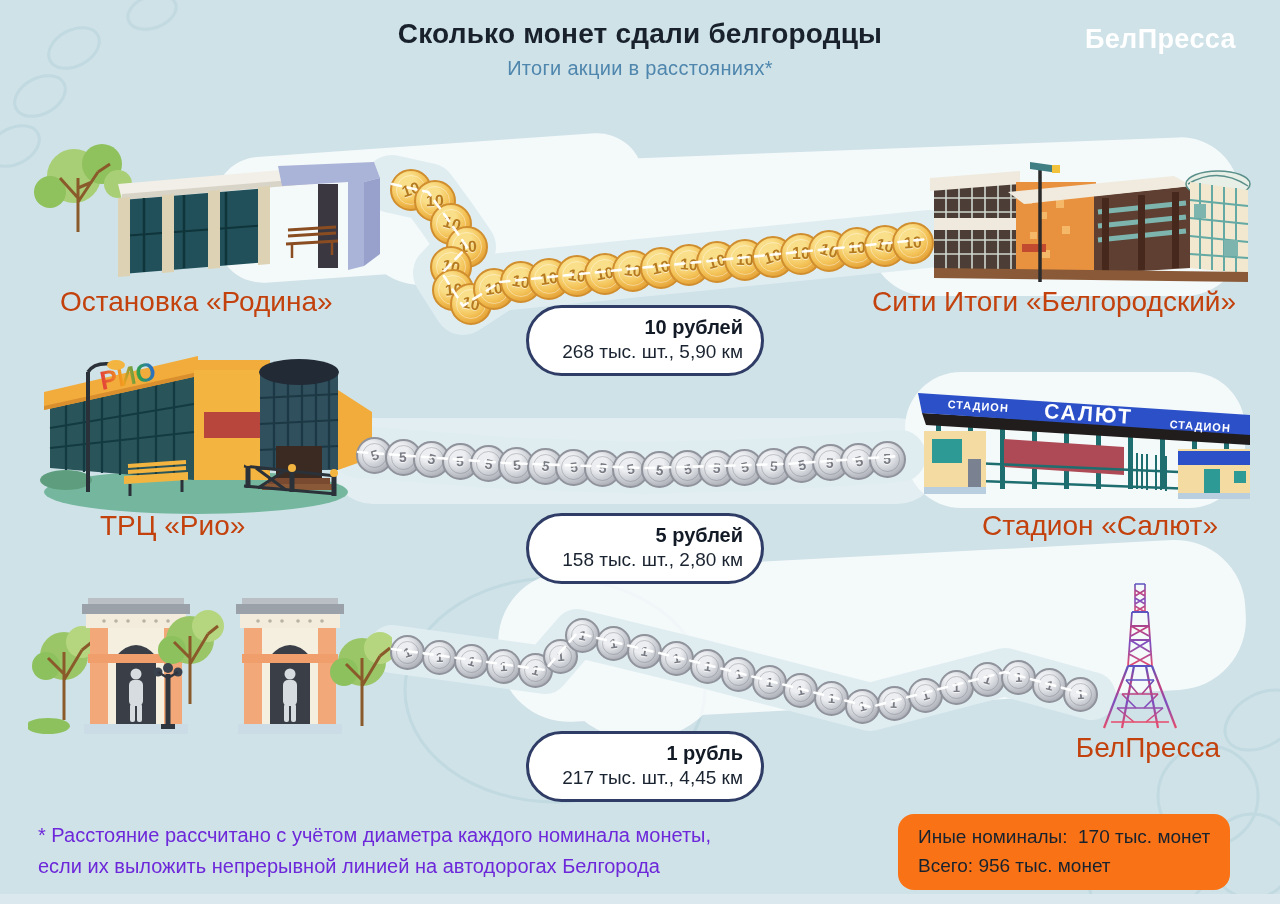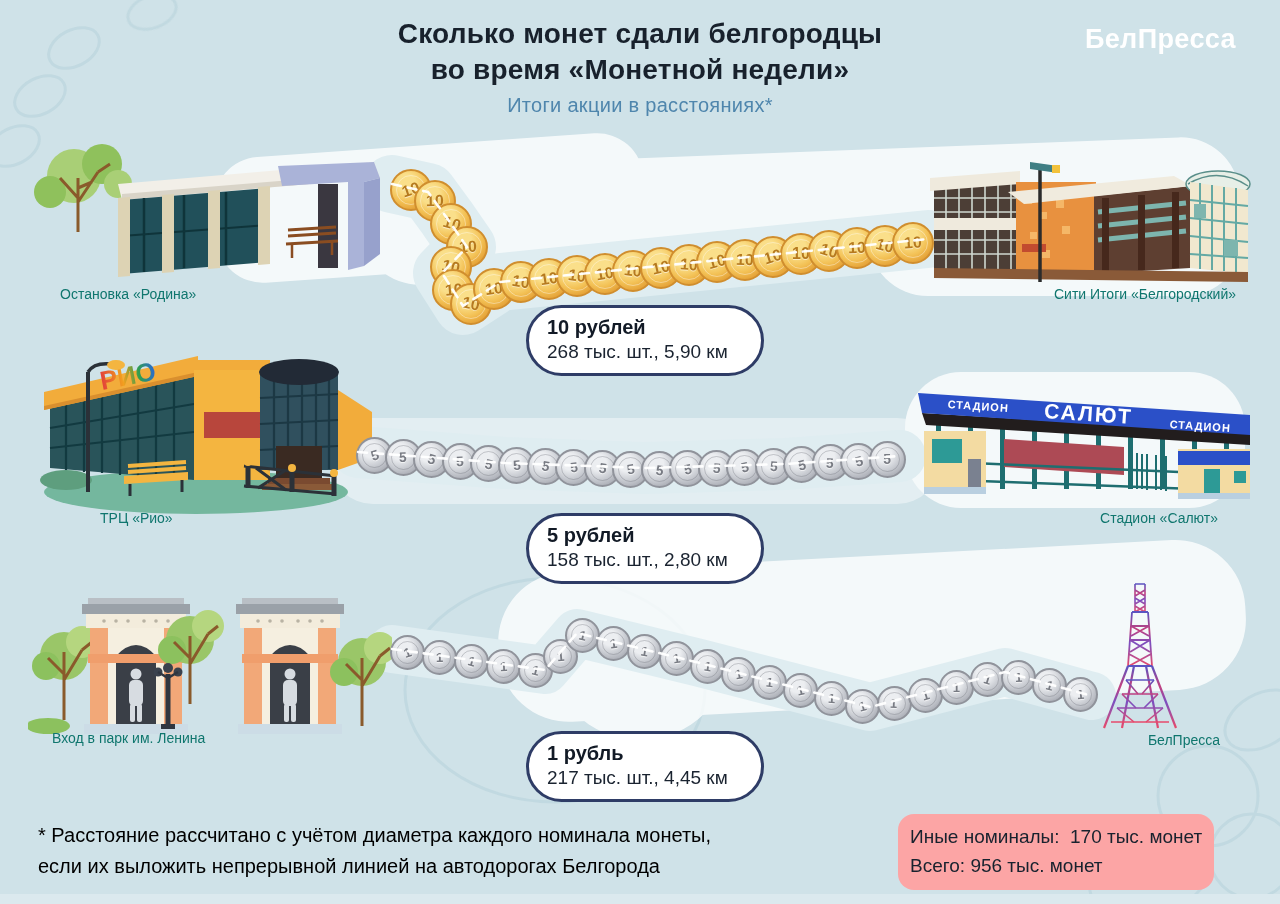--- a/index.html
+++ b/index.html
@@ -4,29 +4,29 @@
 <style>
   html,body{margin:0;padding:0;background:#b9cdd4;font-family:"Liberation Sans","DejaVu Sans",sans-serif;}
   .canvas{position:relative;width:1280px;height:904px;background:#cfe2e8;overflow:hidden;margin:0 auto;}
   svg{display:block}
   
   .header{position:absolute;left:0;right:0;top:16px;text-align:center;z-index:30}
   .title{font-size:28px;font-weight:bold;color:#18212c;line-height:1.3;letter-spacing:.2px}
   .subtitle{margin-top:5px;font-size:20px;color:#4f86ad;letter-spacing:.3px}
   .logo{position:absolute;right:44px;top:24px;font-size:27px;font-weight:bold;color:#ffffff;letter-spacing:.4px;z-index:30}
   
-  .place{position:absolute;font-size:14px;color:#0f766e;z-index:30;white-space:nowrap}
+  .place{position:absolute;font-size:28px;color:#c2410c;z-index:30;white-space:nowrap}
   
   .pill{position:absolute;left:645px;transform:translateX(-50%);min-width:196px;background:#ffffff;
-        border:3px solid #2e3c66;border-radius:38px;text-align:left;padding:8px 18px 10px;z-index:32}
+        border:3px solid #2e3c66;border-radius:38px;text-align:right;padding:8px 18px 10px;z-index:32}
   .pill .d{font-weight:bold;font-size:20px;color:#121a26}
   .pill .s{font-size:19px;color:#1a2330;margin-top:2px;white-space:nowrap}
   
-  .footnote{position:absolute;left:38px;top:820px;width:780px;font-size:20px;line-height:1.55;color:#000000;z-index:30}
-  .totals{position:absolute;left:898px;top:814px;background:#fca5a5;border-radius:16px;padding:9px 12px 10px;
+  .footnote{position:absolute;left:38px;top:820px;width:780px;font-size:20px;line-height:1.55;color:#6d28d9;z-index:30}
+  .totals{position:absolute;left:898px;top:814px;background:#f97316;border-radius:16px;padding:9px 20px 10px;
           font-size:19px;line-height:1.5;color:#18222e;z-index:30;white-space:nowrap}
   
   #coins-layer{position:absolute;inset:0;z-index:20;pointer-events:none}
   .coin{position:absolute;border-radius:50%;display:flex;align-items:center;justify-content:center;font-weight:bold}
   .coin::after{content:'';position:absolute;inset:4px;border-radius:50%;border:1.5px solid rgba(255,255,255,.38)}
   .coin.gold{background:radial-gradient(circle at 38% 32%,#fadf8a 0 26%,#f3c155 55%,#e39f35 80%,#cf8a2b 100%);
              border:2px solid #d08e2e;color:#b67a1e;text-shadow:0 1px 0 rgba(255,255,255,.55)}
   .coin.silver{background:radial-gradient(circle at 38% 32%,#eceef1 0 26%,#c9ccd2 55%,#abaeb6 80%,#989ca5 100%);
                border:2px solid #90939b;color:#787b83;text-shadow:0 1px 0 rgba(255,255,255,.6)}
   .coin.silver::after{border-color:rgba(110,112,120,.35)}
@@ -66,21 +66,20 @@
         <polyline points="358,452 505,463 645,468 785,464 900,456" fill="none" stroke="#dfedf1" stroke-width="52" stroke-linecap="round" stroke-linejoin="round"></polyline>
         <polyline points="392,649 545,670 577,633 700,663 870,707 1005,672 1092,696" fill="none" stroke="#dfedf1" stroke-width="48" stroke-linecap="round" stroke-linejoin="round"></polyline>
       </g>
   </svg>
 
   <div class="strip"></div>
 
   <div class="header">
     <div class="title">
       <div>Сколько монет сдали белгородцы</div>
-      <div>во время «Монетной недели»</div>
     </div>
     <div class="subtitle">Итоги акции в расстояниях*</div>
   </div>
   <div class="logo">БелПресса</div>
 
   <svg class="bld" style="left:22px;top:136px" width="368" height="156" viewBox="0 0 368 156">
     <g>
       <circle cx="52" cy="40" r="27" fill="#a9cf76"></circle>
         <circle cx="80" cy="28" r="20" fill="#8fc15c"></circle>
       <circle cx="28" cy="56" r="16" fill="#8fc15c"></circle>
@@ -514,21 +513,20 @@
   <svg id="dash-svg" width="1280" height="904" viewBox="0 0 1280 904">
       <polyline points="392,184 428,192 447,218 467,247 442,273 463,306 500,282 928,239" fill="none" stroke="#ffffff" stroke-width="2.6" stroke-dasharray="9 7" stroke-linecap="round" opacity="0.95"></polyline>
       <polyline points="358,452 505,463 645,468 785,464 900,456" fill="none" stroke="#ffffff" stroke-width="2.6" stroke-dasharray="9 7" stroke-linecap="round" opacity="0.95"></polyline>
       <polyline points="392,649 545,670 577,633 700,663 870,707 1005,672 1092,696" fill="none" stroke="#ffffff" stroke-width="2.6" stroke-dasharray="9 7" stroke-linecap="round" opacity="0.95"></polyline>
     </svg>
 
   <div class="place" style="left:60px;top:286px">Остановка «Родина»</div>
   <div class="place" style="right:44px;top:286px">Сити Итоги «Белгородский»</div>
   <div class="place" style="left:100px;top:510px">ТРЦ «Рио»</div>
   <div class="place" style="right:62px;top:510px">Стадион «Салют»</div>
-  <div class="place" style="left:52px;top:730px">Вход в парк им. Ленина</div>
   <div class="place" style="right:60px;top:732px">БелПресса</div>
 
   <div class="pill" style="top:305px">
     <div class="d">10 рублей</div>
     <div class="s">268 тыс. шт., 5,90 км</div>
   </div>
   <div class="pill" style="top:513px">
     <div class="d">5 рублей</div>
     <div class="s">158 тыс. шт., 2,80 км</div>
   </div>

